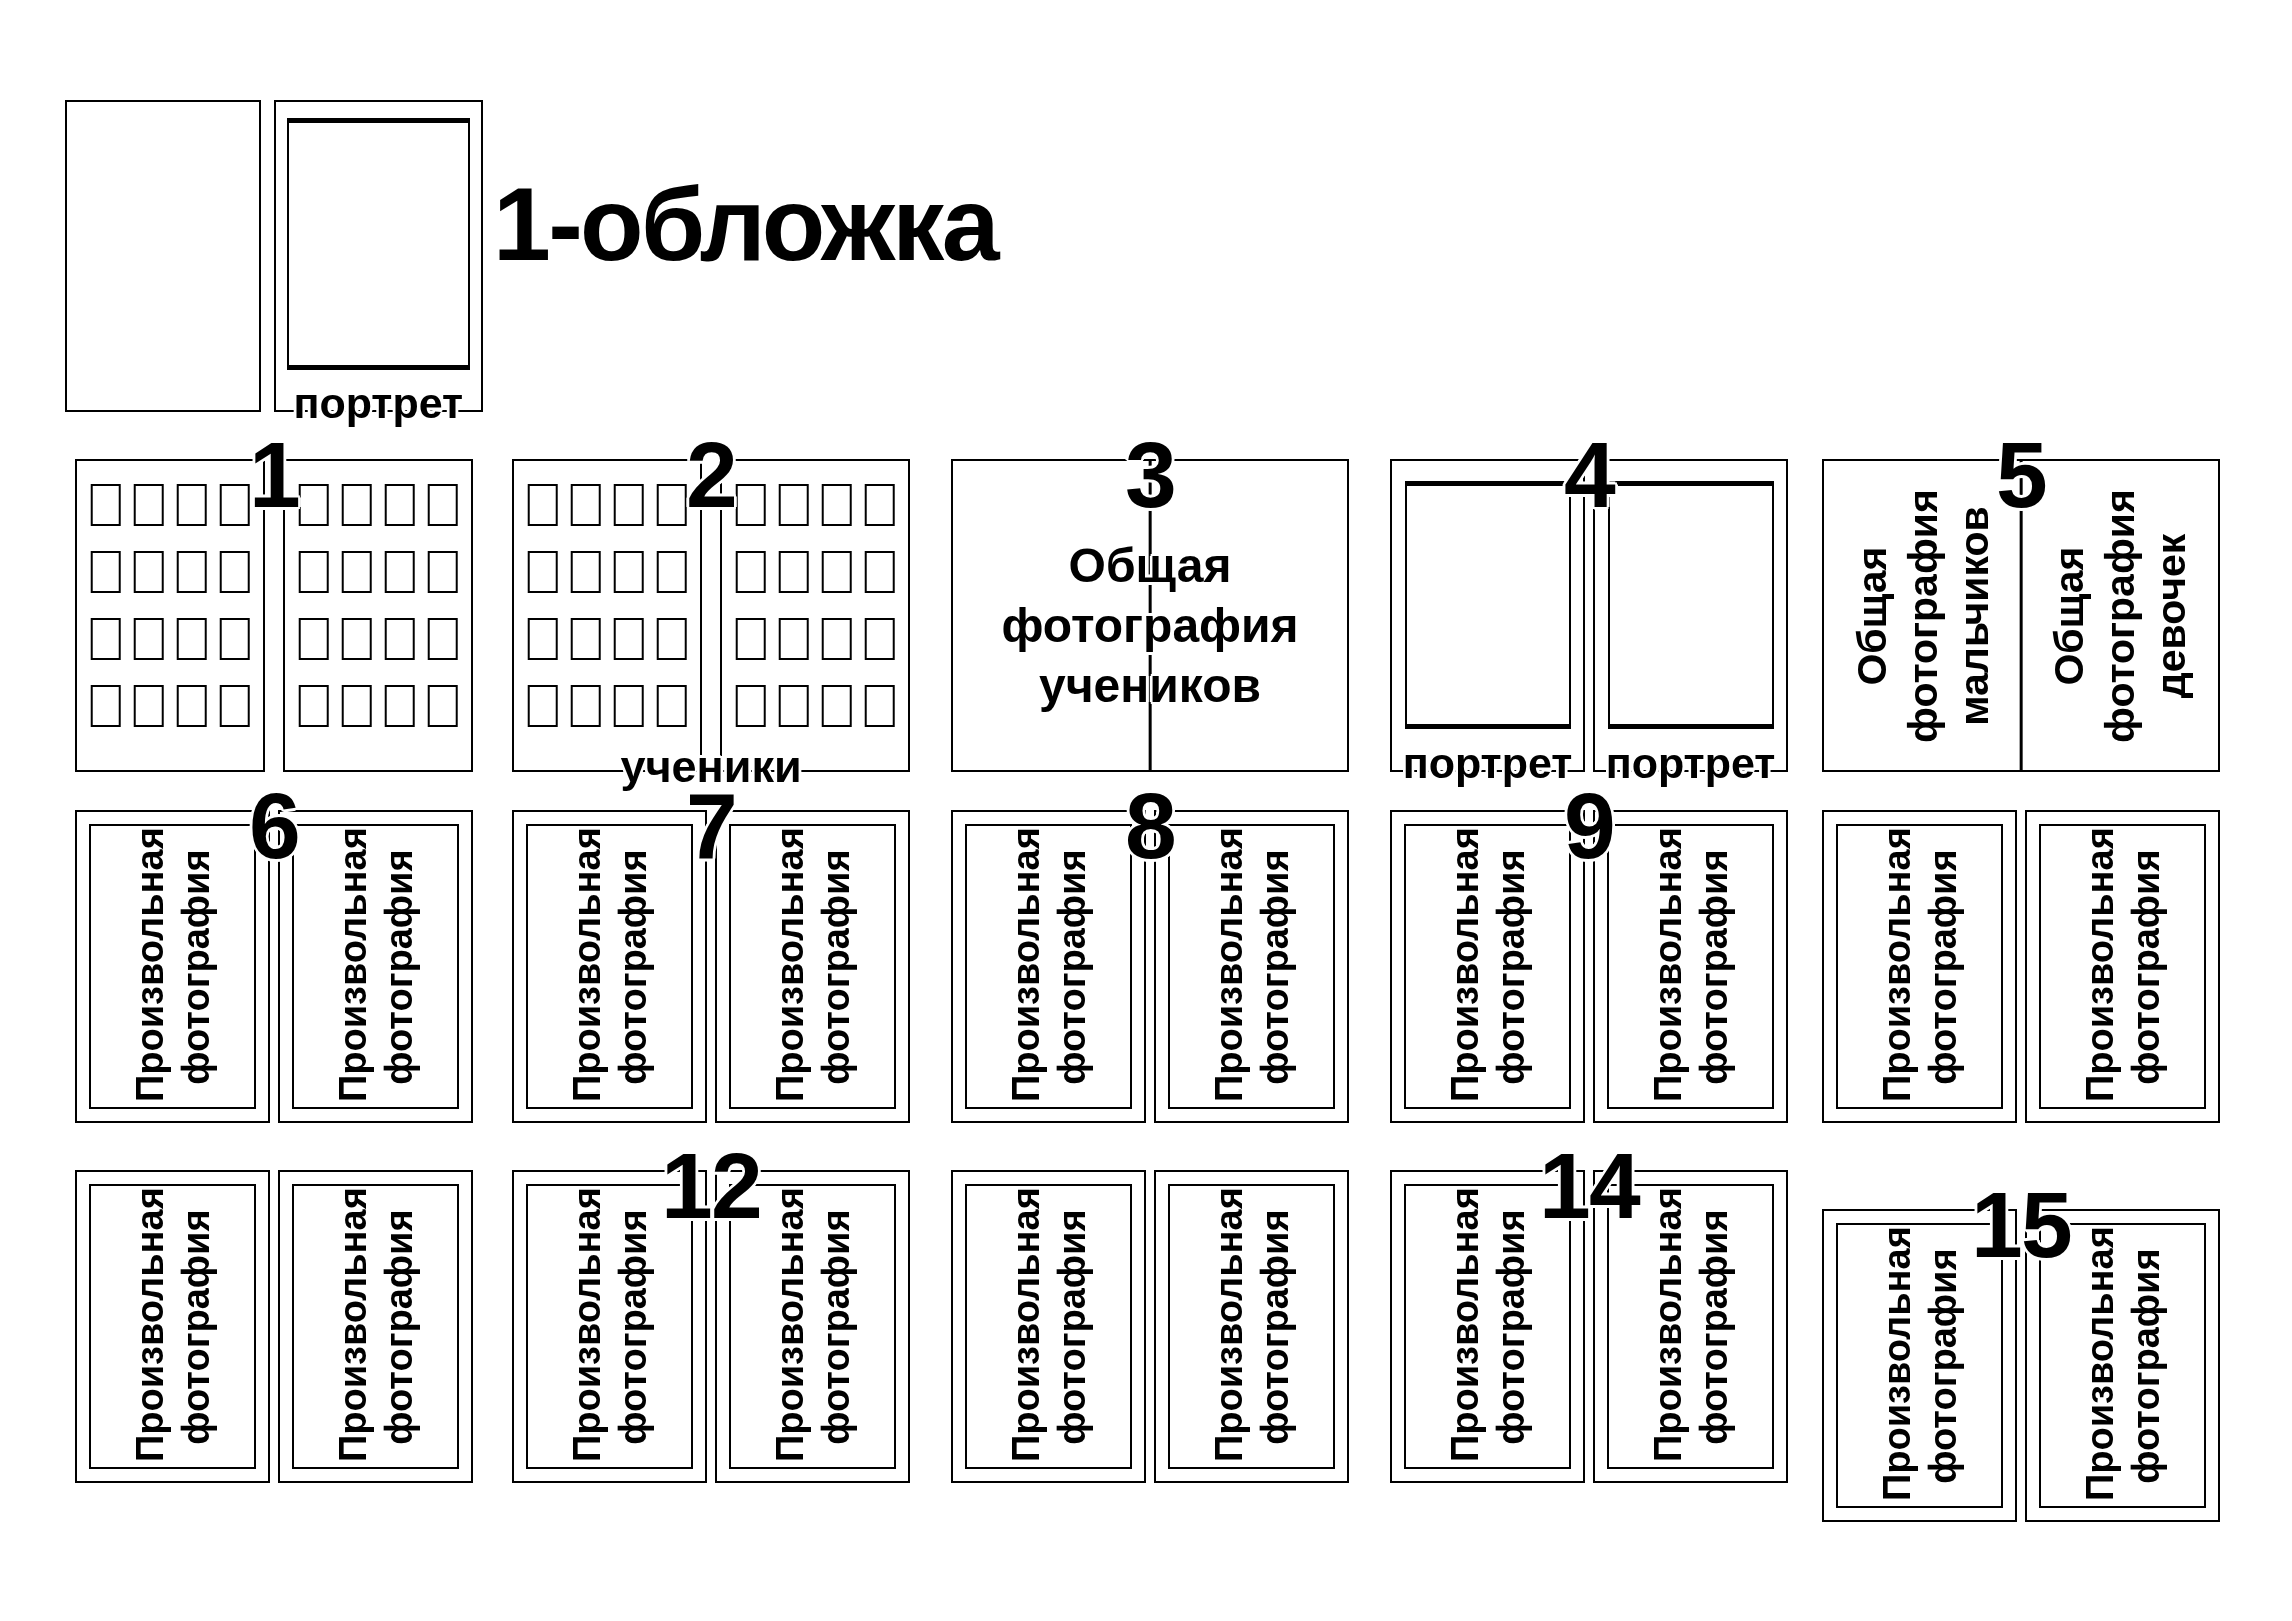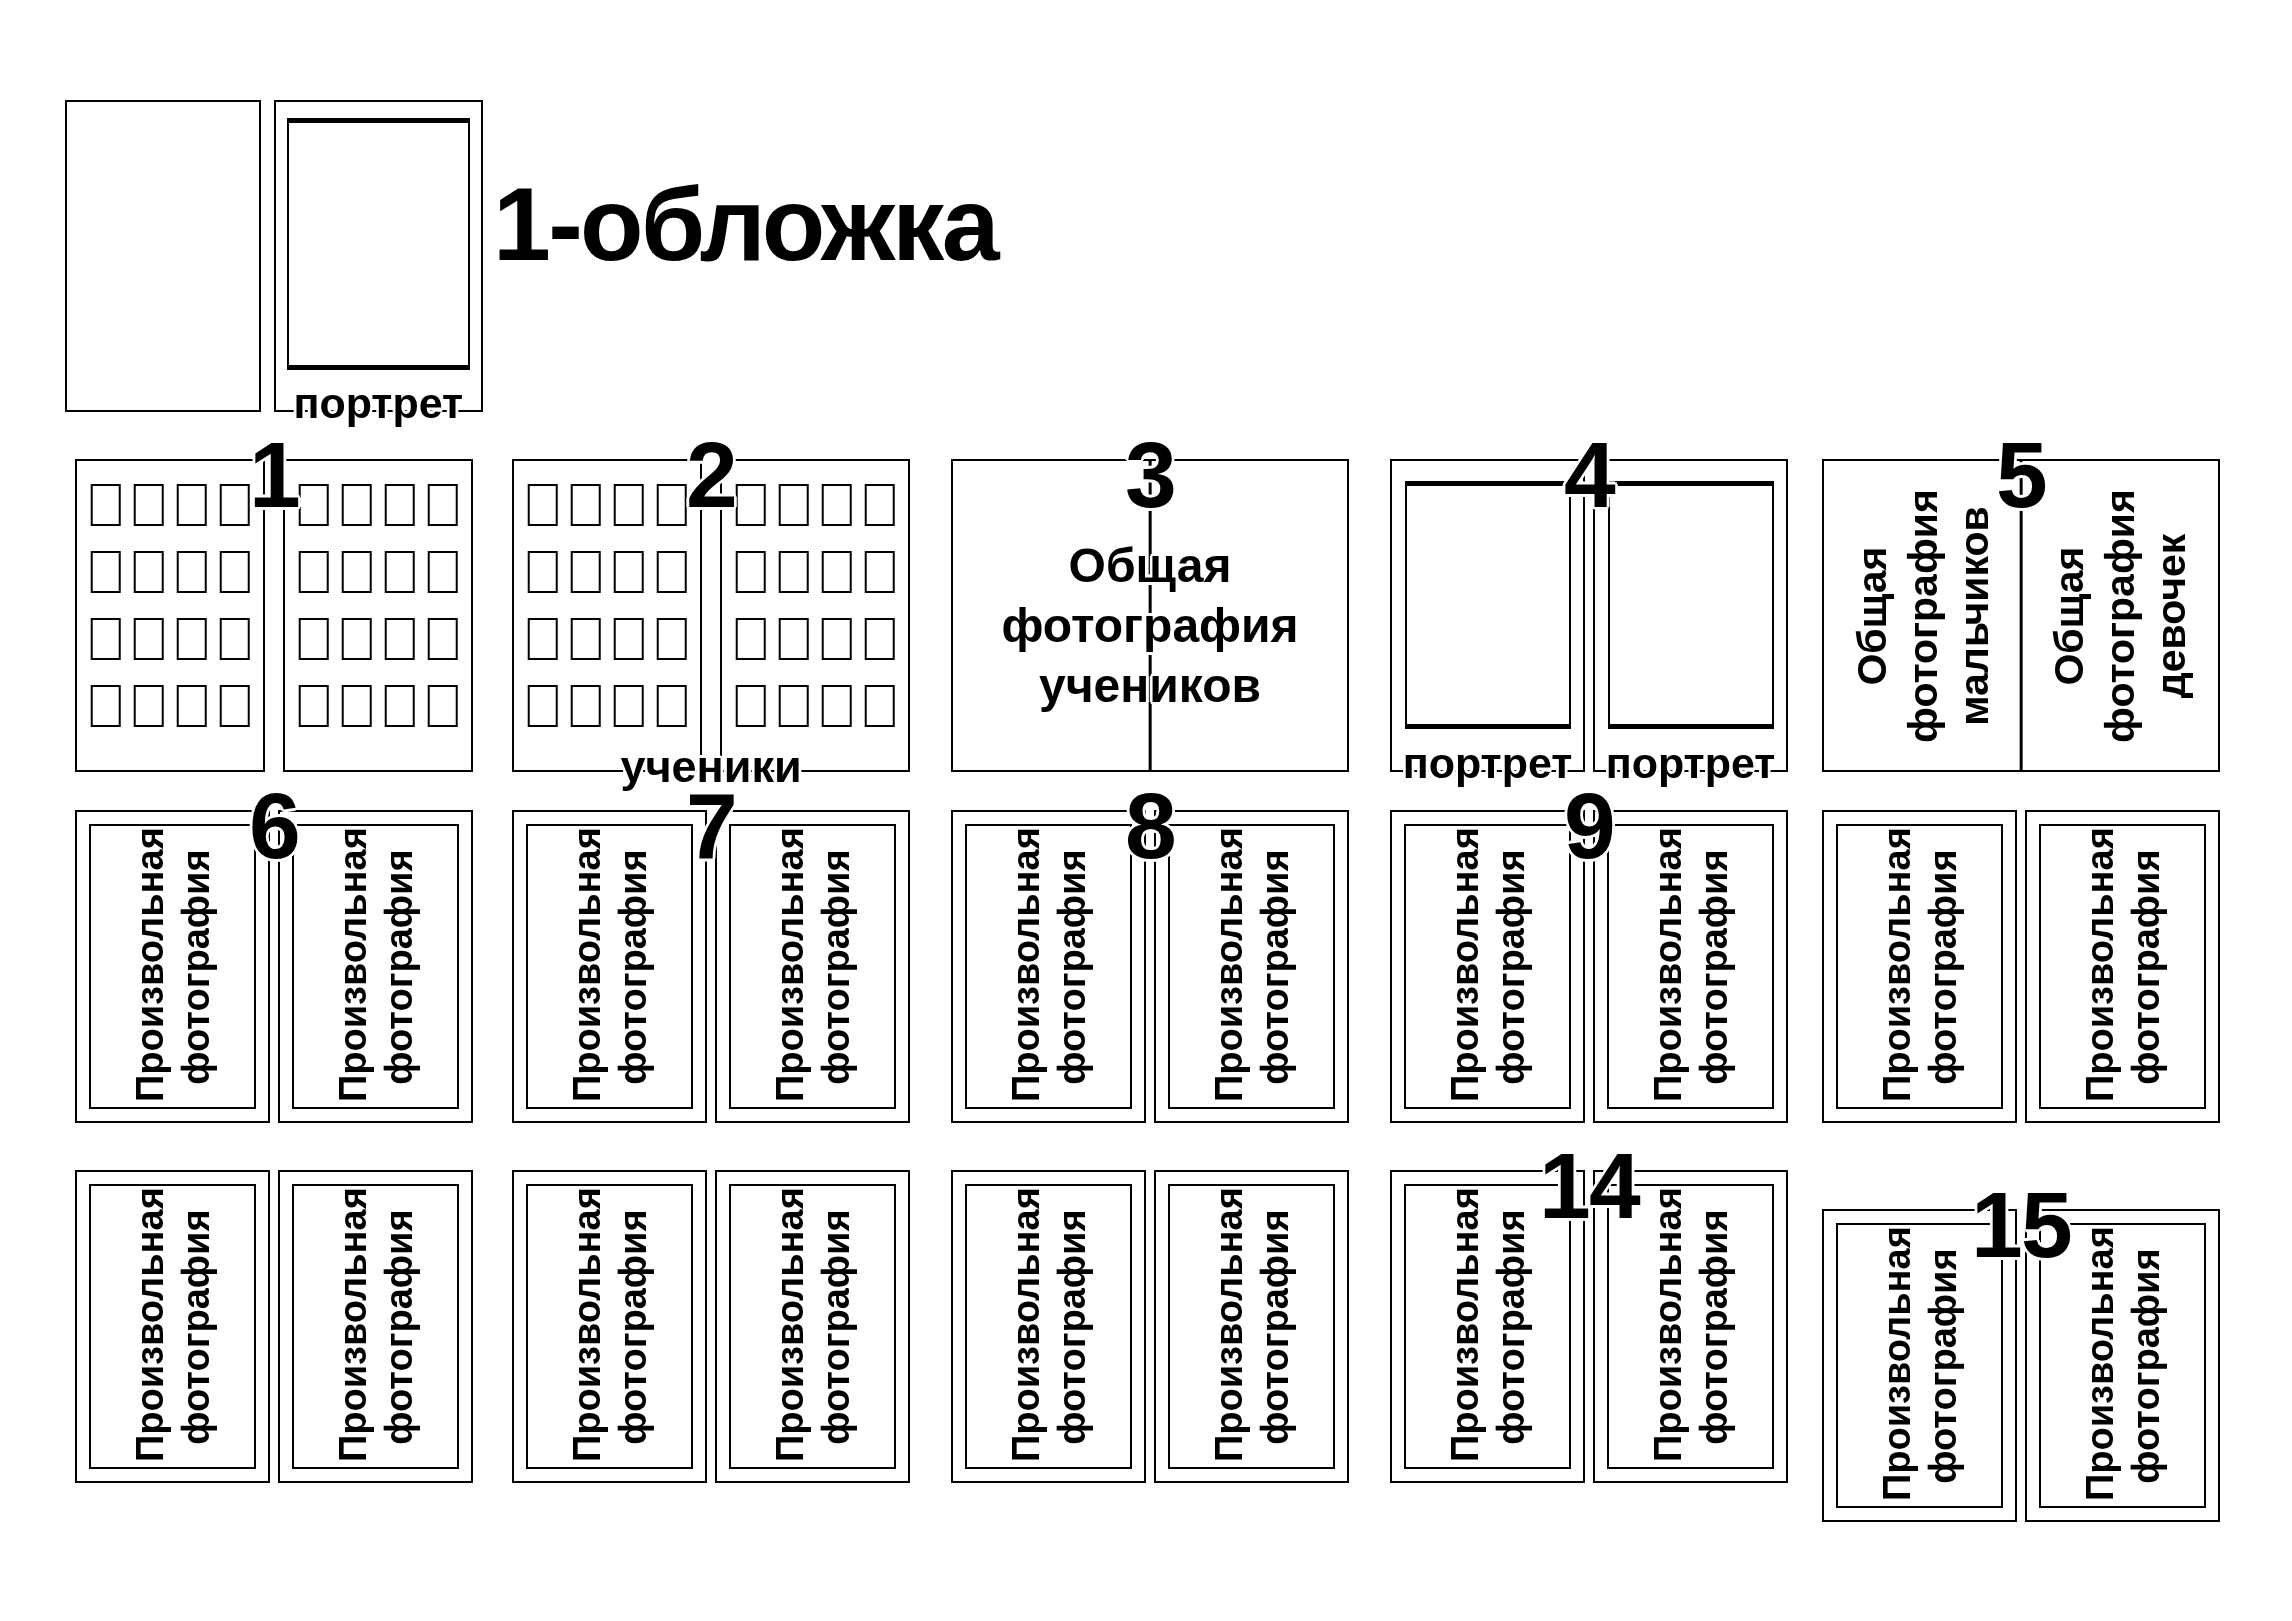--- a/index.html
+++ b/index.html
@@ -347,20 +347,21 @@
           </div>
           <div class="page">
             <div class="iframe">
               <div class="vtext vsmall halo">Произвольная
 фотография</div>
             </div>
           </div>
         </div>
       </div>
       <div class="spread" style="left: 512px; top: 1170px;">
+        <div class="num halo">12</div>
         <div class="book double">
           <div class="page">
             <div class="iframe">
               <div class="vtext vsmall halo">Произвольная
 фотография</div>
             </div>
           </div>
           <div class="page">
             <div class="iframe">
               <div class="vtext vsmall halo">Произвольная

